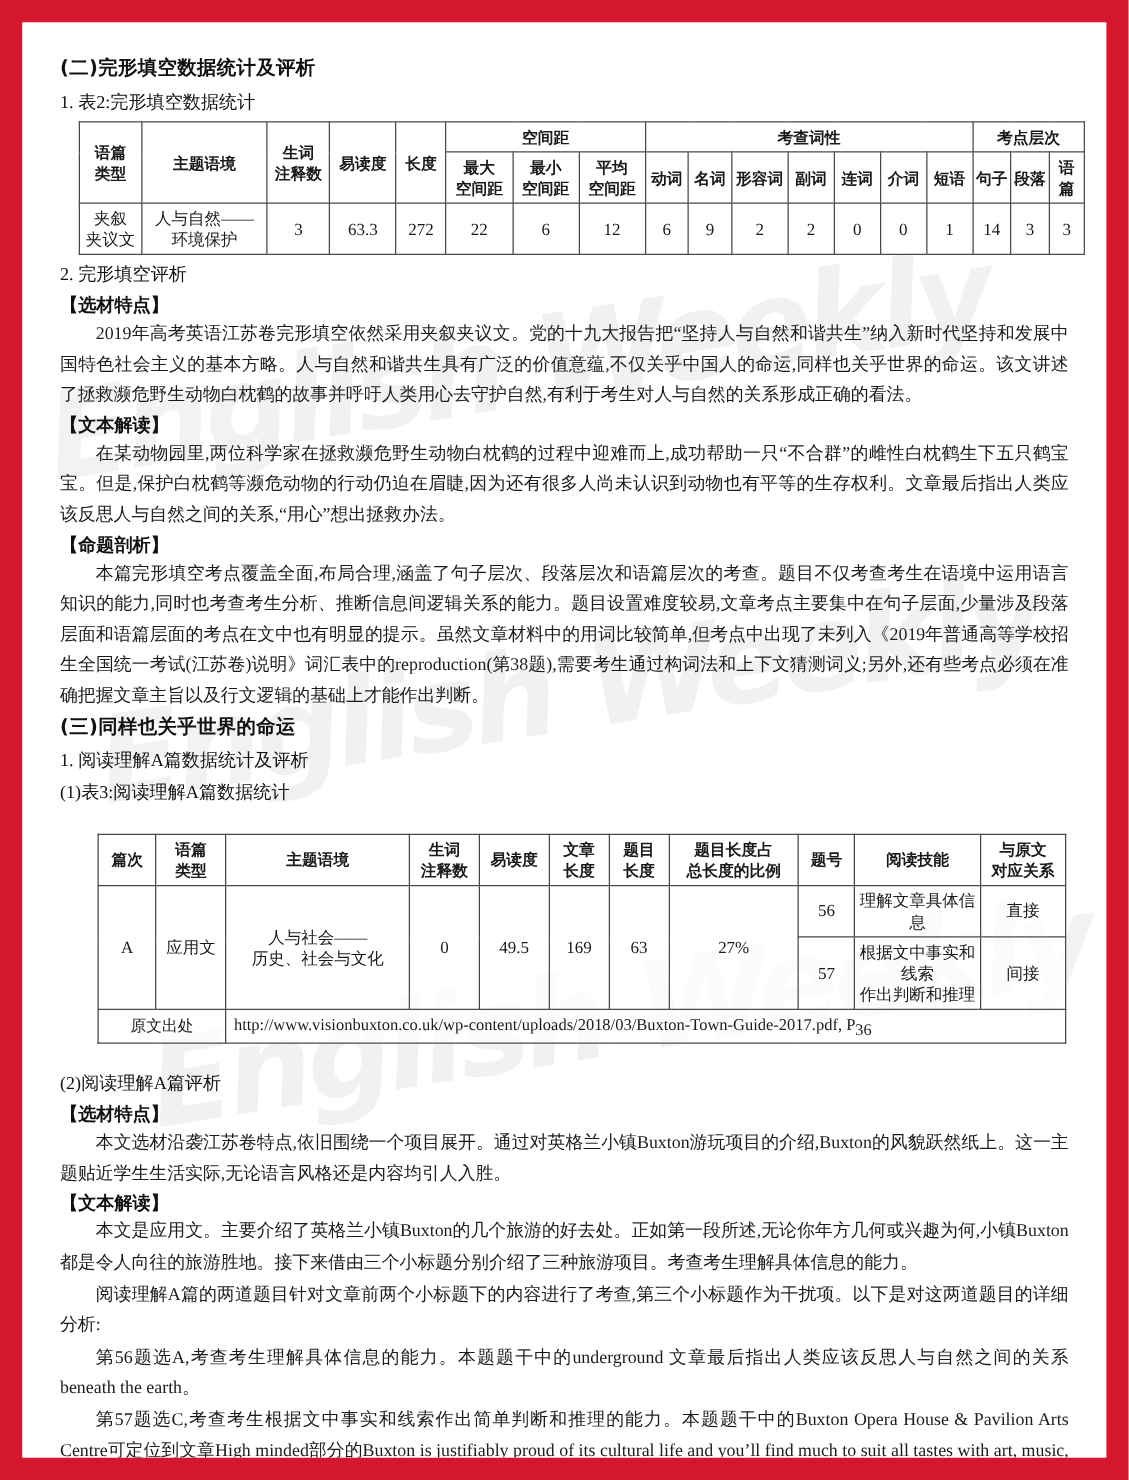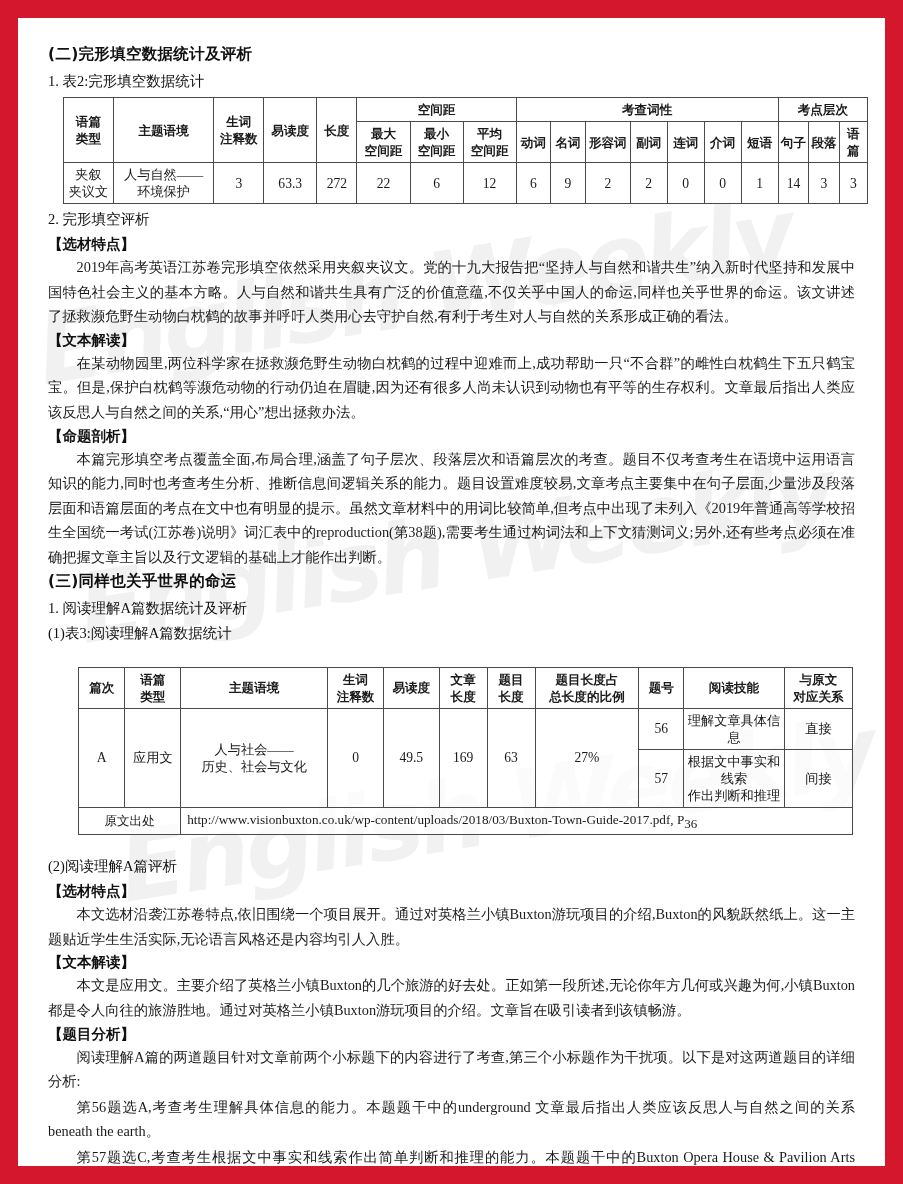--- a/index.html
+++ b/index.html
@@ -322,21 +322,20 @@
       </tbody>
     </table>
     </div>
 
     <div class="h-sub">(2)阅读理解A篇评析</div>
 
     <div class="h-brack">【选材特点】</div>
     <p class="body-par">本文选材沿袭江苏卷特点,依旧围绕一个项目展开。通过对英格兰小镇Buxton游玩项目的介绍,Buxton的风貌跃然纸上。这一主题贴近学生生活实际,无论语言风格还是内容均引人入胜。</p>
 
     <div class="h-brack">【文本解读】</div>
-    <p class="body-par">本文是应用文。主要介绍了英格兰小镇Buxton的几个旅游的好去处。正如第一段所述,无论你年方几何或兴趣为何,小镇Buxton都是令人向往的旅游胜地。通过对英格兰小镇Buxton游玩项目的介绍。文章旨在吸引读者到该镇畅游。</p>
-
-    <div class="h-brack">【题目分析】</div>
+    <p class="body-par">本文是应用文。主要介绍了英格兰小镇Buxton的几个旅游的好去处。正如第一段所述,无论你年方几何或兴趣为何,小镇Buxton都是令人向往的旅游胜地。接下来借由三个小标题分别介绍了三种旅游项目。考查考生理解具体信息的能力。</p>
+
     <p class="body-par">阅读理解A篇的两道题目针对文章前两个小标题下的内容进行了考查,第三个小标题作为干扰项。以下是对这两道题目的详细分析:</p>
     <p class="body-par">第56题选A,考查考生理解具体信息的能力。本题题干中的underground 文章最后指出人类应该反思人与自然之间的关系 beneath the earth。</p>
     <p class="body-par">第57题选C,考查考生根据文中事实和线索作出简单判断和推理的能力。本题题干中的Buxton Opera House &amp; Pavilion Arts Centre可定位到文章High minded部分的Buxton is justifiably proud of its cultural life and you’ll find much to suit all tastes with art, music, opera and the performing arts at Buxton Opera House &amp; Pavilion Arts Centre;原句中的cultural与C项中的cultural形成词汇复现,原句中的art, music, opera and the performing arts总结为C项中的artistic。</p>
 
   </div>
 </div>
 
 </body></html>

